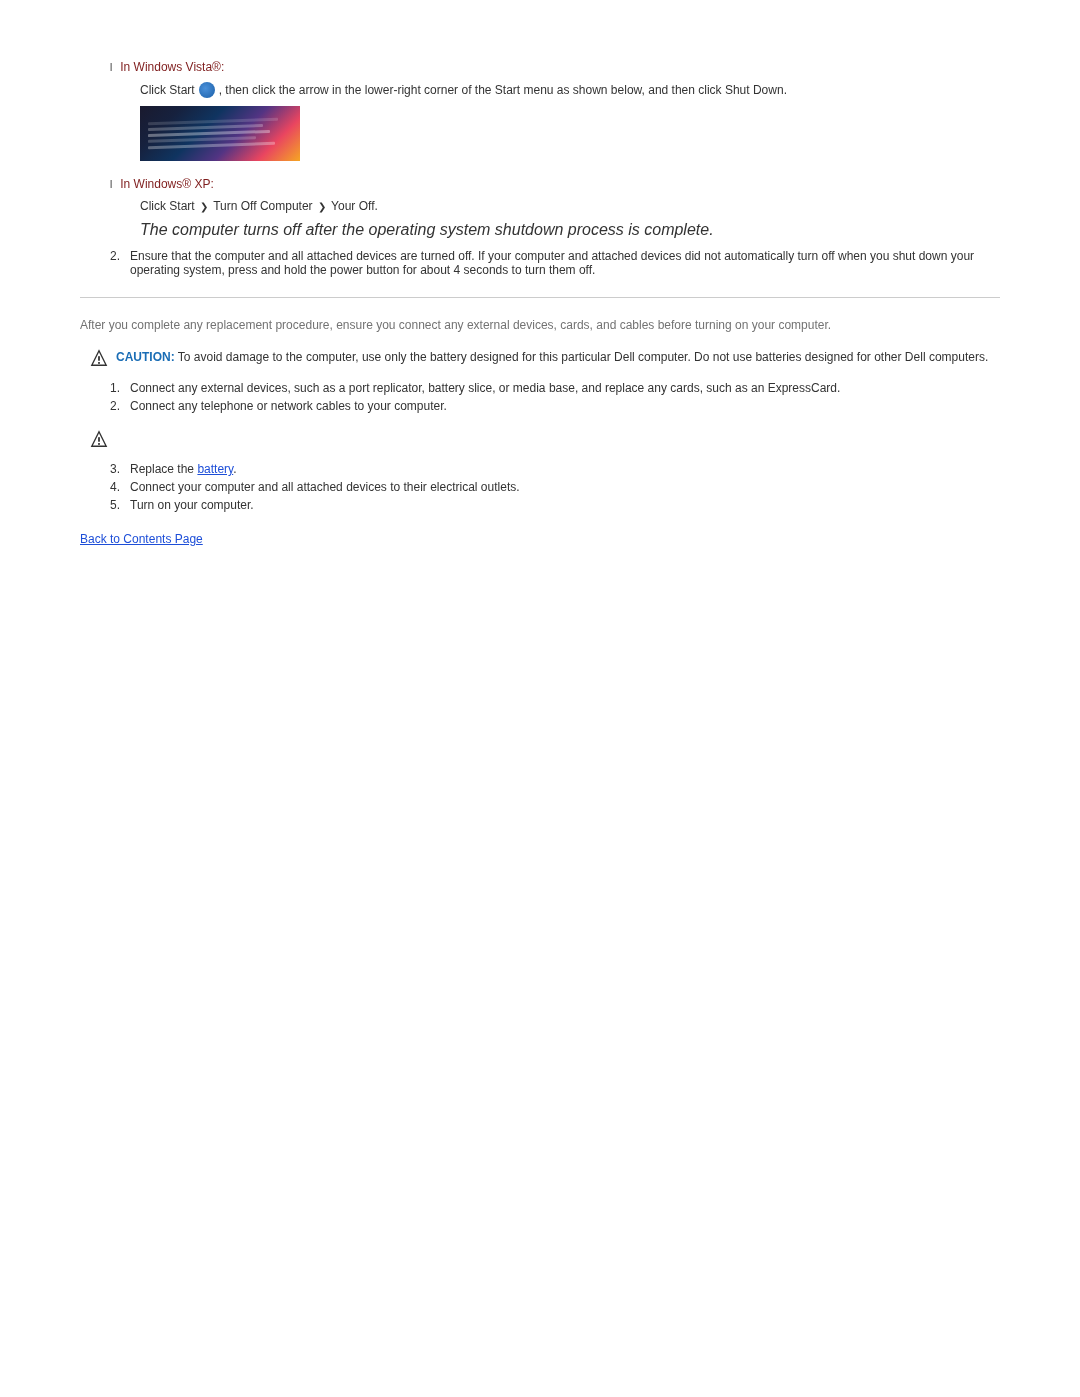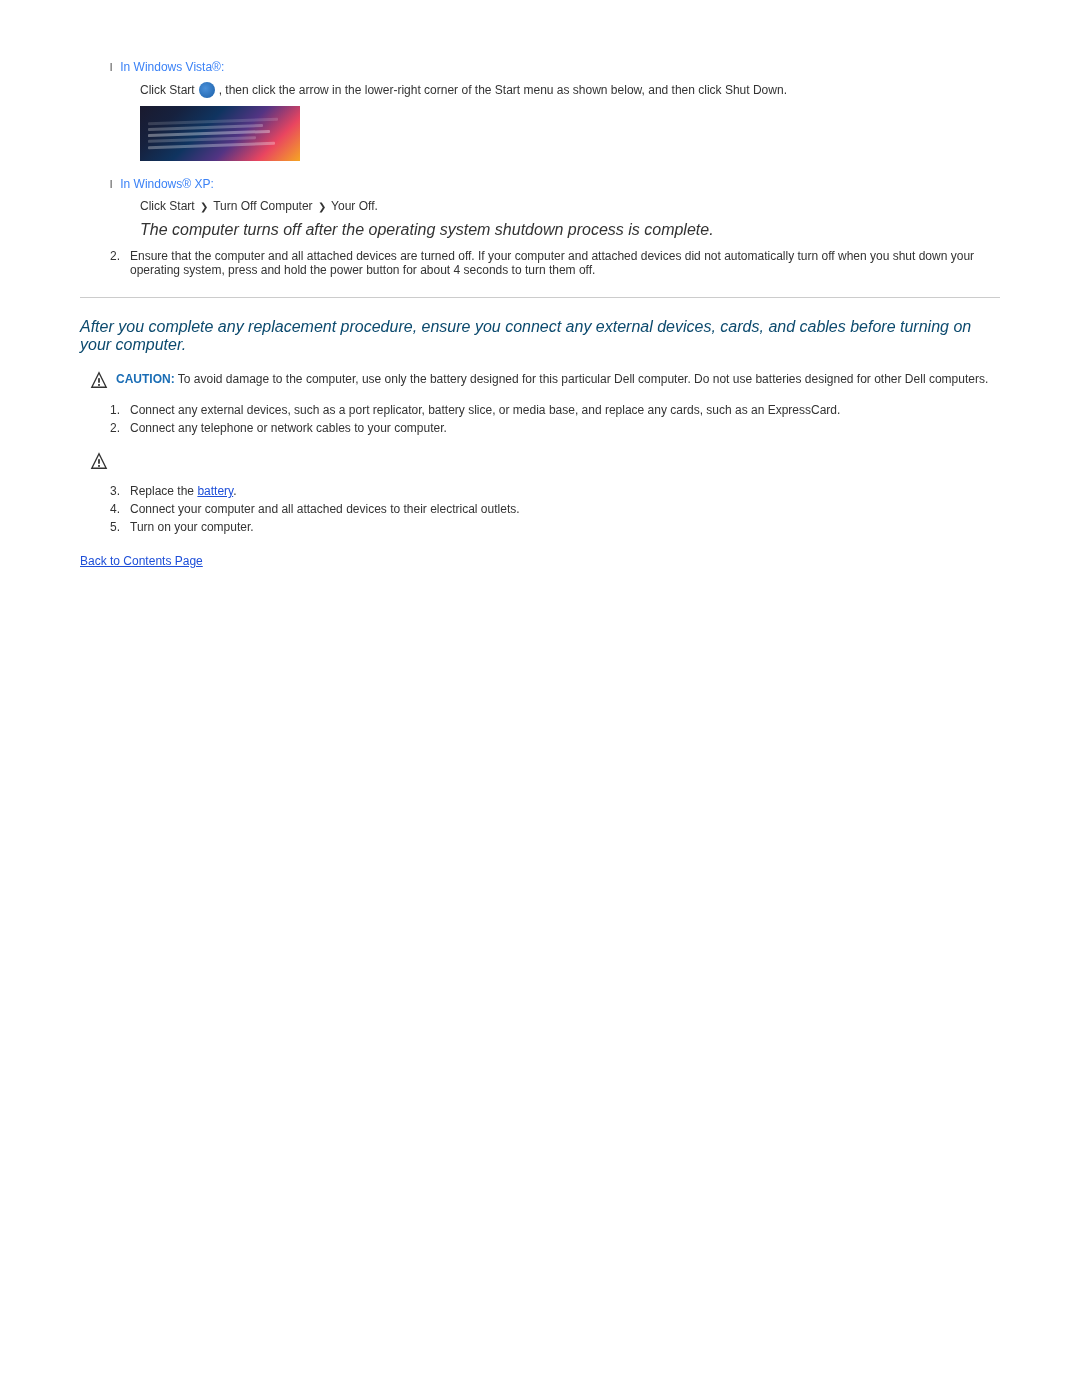--- a/index.html
+++ b/index.html
@@ -26,21 +26,21 @@
 
     .bullet-dot {
       margin-right: 8px;
       font-size: 10px;
       margin-top: 2px;
       flex-shrink: 0;
     }
 
     .windows-label {
       font-size: 12px;
-      color: #3b82f6;
+      color: #7f1d1d;
     }
 
     .click-start-line {
       display: flex;
       align-items: center;
       padding-left: 60px;
       margin-top: 8px;
       margin-bottom: 8px;
       font-size: 12px;
     }
@@ -151,24 +151,23 @@
 
     .section-heading {
       font-size: 18px;
       font-weight: bold;
       color: #1a6db5;
       margin-bottom: 12px;
       letter-spacing: 0.5px;
     }
 
     .intro-text {
-      font-size: 16px;
-      color: #0c4a6e;
+      font-size: 12px;
+      color: #737373;
       margin-bottom: 16px;
-      font-style: italic;
     }
 
     .caution-block {
       display: flex;
       align-items: flex-start;
       margin-bottom: 14px;
       padding-left: 10px;
     }
 
     .caution-icon {

